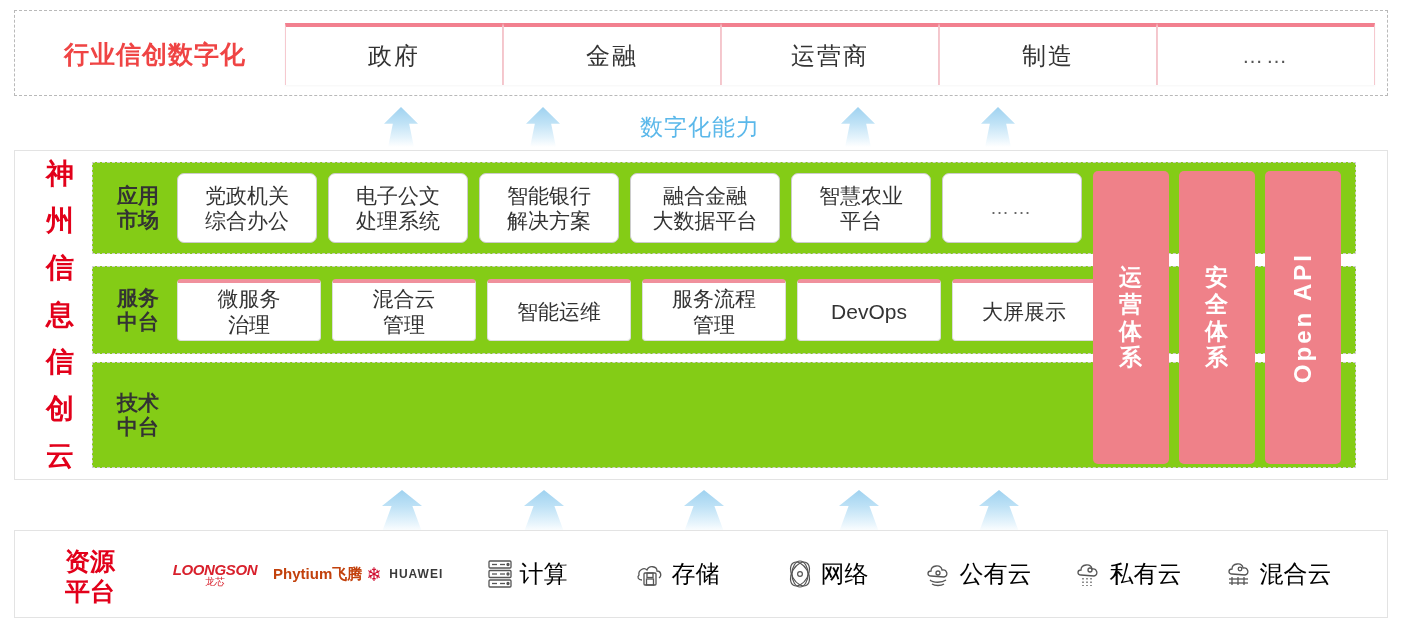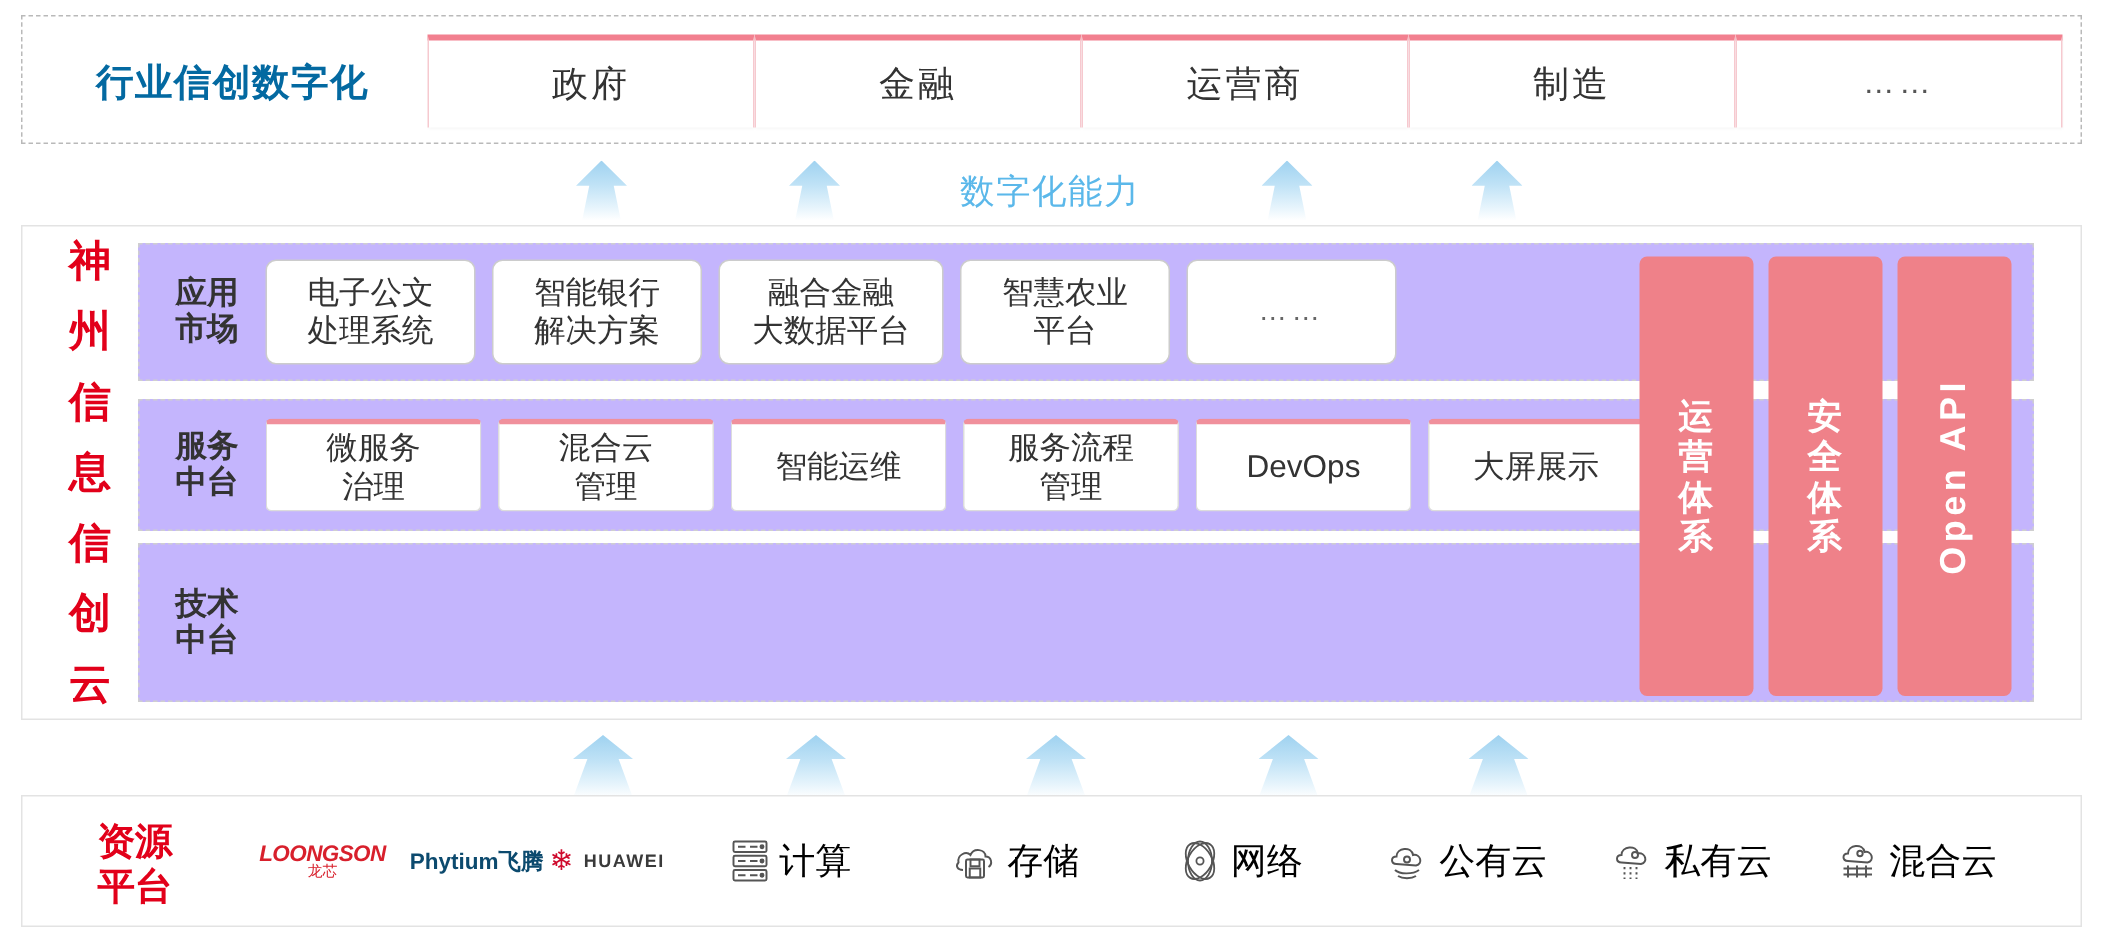--- a/index.html
+++ b/index.html
@@ -10,21 +10,21 @@
   }
   .stage{position:absolute;left:0;top:0;width:1402px;height:632px;}
 
   
   .industry-band{
     position:absolute;left:14px;top:10px;width:1374px;height:86px;
     border:1px dashed #b9b9b9;box-sizing:border-box;
   }
   .industry-title{
     position:absolute;left:45px;top:38px;width:220px;
-    font-size:25px;font-weight:bold;color:#0369a1;letter-spacing:1px;
+    font-size:25px;font-weight:bold;color:#ef4444;letter-spacing:1px;
     text-align:center;white-space:nowrap;
   }
   .ind-cards{position:absolute;left:285px;top:23px;width:1090px;height:62px;
     display:flex;}
   .ind-card{
     flex:1;background:#ffffff;
     border:1px solid #f6c9cf;border-top:4px solid #f2808f;border-bottom:none;
     box-sizing:border-box;
     display:flex;align-items:center;justify-content:center;
     font-size:24px;color:#333333;letter-spacing:2px;
@@ -56,21 +56,21 @@
   .cloud-title{
     position:absolute;left:34px;top:160px;width:52px;height:310px;
     display:flex;flex-direction:column;align-items:center;justify-content:space-between;
     font-size:28px;font-weight:bold;color:#e2001a;line-height:1;
   }
   .cloud-title span{display:block;}
 
   .rows{position:absolute;left:92px;top:162px;width:1264px;height:306px;}
 
   .row{
-    position:absolute;left:0;background:#c4b5fd;
+    position:absolute;left:0;background:#84cc16;
     border:1px dashed #cfcfcf;box-sizing:border-box;
     display:flex;align-items:center;
   }
   .row-app{top:0;width:1264px;height:92px;}
   .row-svc{top:104px;width:1264px;height:88px;}
   .row-tec{top:200px;width:1264px;height:106px;}
 
   .row-label{
     width:62px;margin-left:14px;flex:none;
     font-size:21px;font-weight:bold;color:#333;line-height:1.12;
@@ -129,21 +129,21 @@
     text-align:center;
   }
   .vendors{
     position:absolute;left:196px;top:540px;width:224px;height:68px;
     display:flex;flex-direction:row;align-items:center;justify-content:center;gap:4px;
   }
   .vendor-line{display:flex;align-items:center;gap:16px;}
   .loongson{display:flex;flex-direction:column;align-items:center;line-height:1;}
   .loongson .a{font-size:15px;font-weight:bold;font-style:italic;color:#d8202c;letter-spacing:-0.4px;}
   .loongson .b{font-size:10px;font-weight:normal;color:#d8202c;}
-  .phytium{font-size:15px;font-weight:bold;color:#0c4a6e;white-space:nowrap;}
+  .phytium{font-size:15px;font-weight:bold;color:#c2410c;white-space:nowrap;}
   .huawei{display:flex;align-items:center;gap:7px;}
   .huawei .mark{font-size:19px;color:#cf0a2c;line-height:1;}
   .huawei .txt{font-size:12px;font-weight:bold;color:#3a3a3a;letter-spacing:1px;}
 
   .res-items{
     position:absolute;left:452px;top:540px;width:900px;height:68px;
     display:flex;align-items:center;gap:0;
   }
   .res-item{
     flex:1;display:flex;align-items:center;justify-content:center;gap:7px;
@@ -185,20 +185,26 @@
   </div>
 
   <div class="rows">
 
     <div class="row row-app">
       <div class="row-label">
         <div>应用</div>
         <div>市场</div>
       </div>
       <div class="cells">
+        <div class="cell cell-app">
+          <div>
+            <div>党政机关</div>
+            <div>综合办公</div>
+          </div>
+        </div>
         <div class="cell cell-app">
           <div>
             <div>电子公文</div>
             <div>处理系统</div>
           </div>
         </div>
         <div class="cell cell-app">
           <div>
             <div>智能银行</div>
             <div>解决方案</div>

